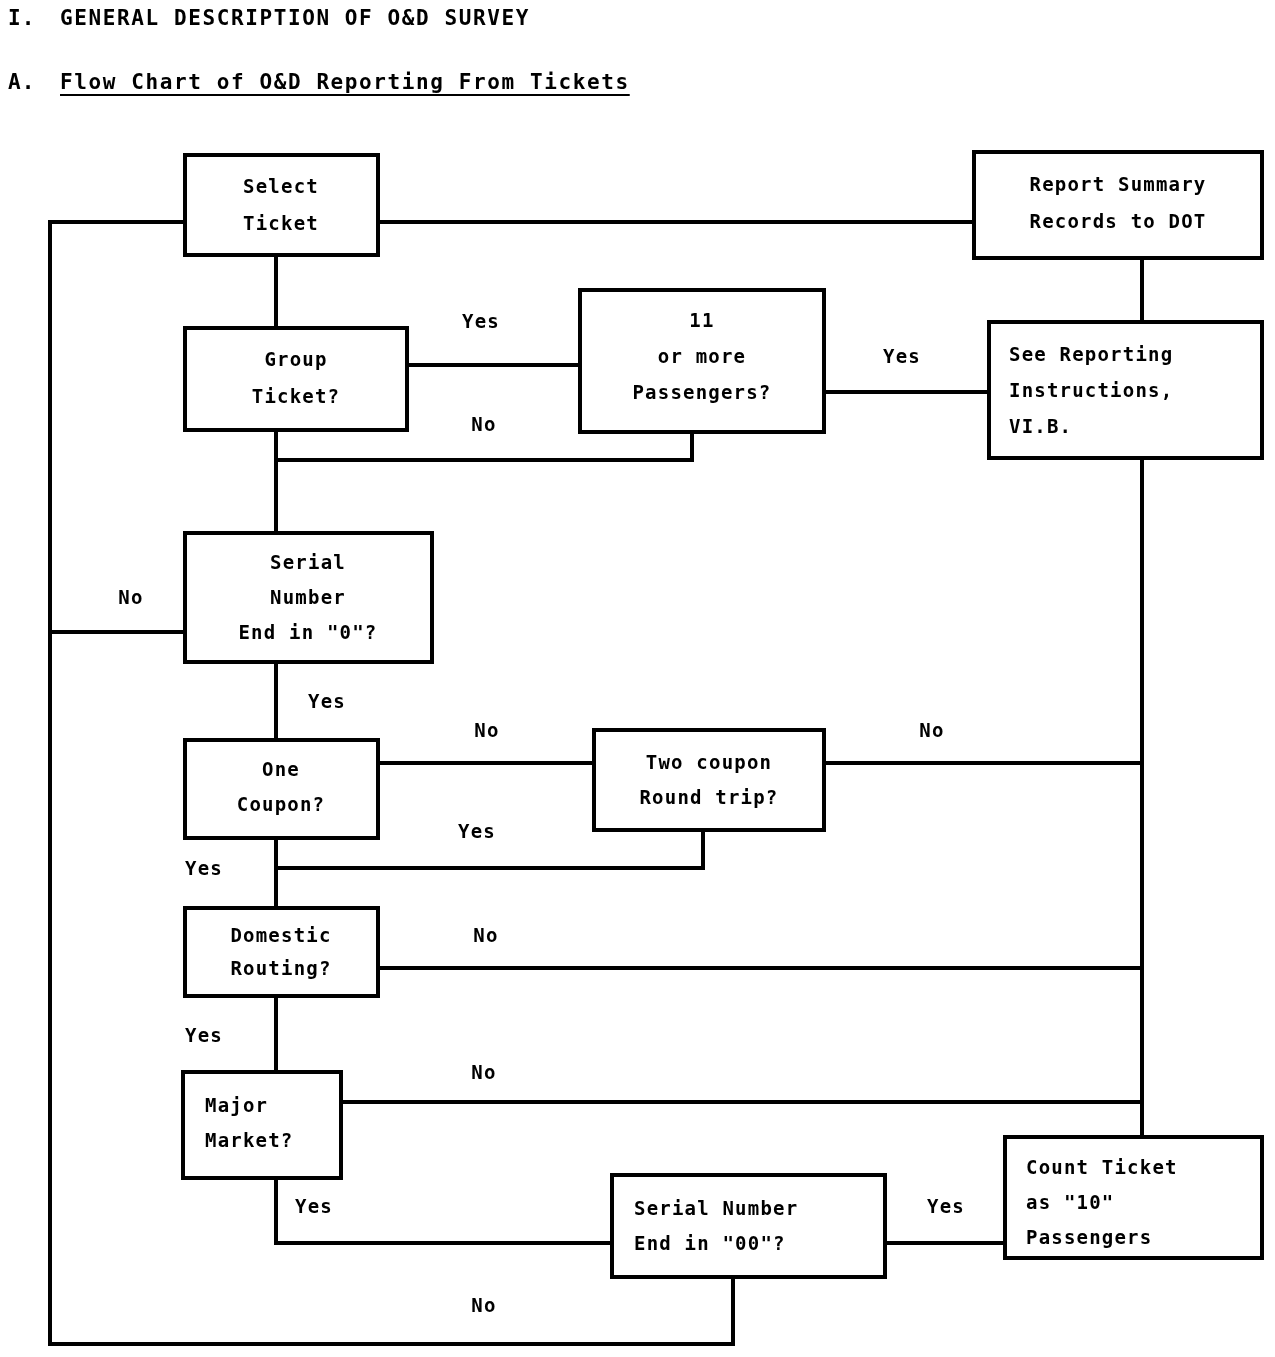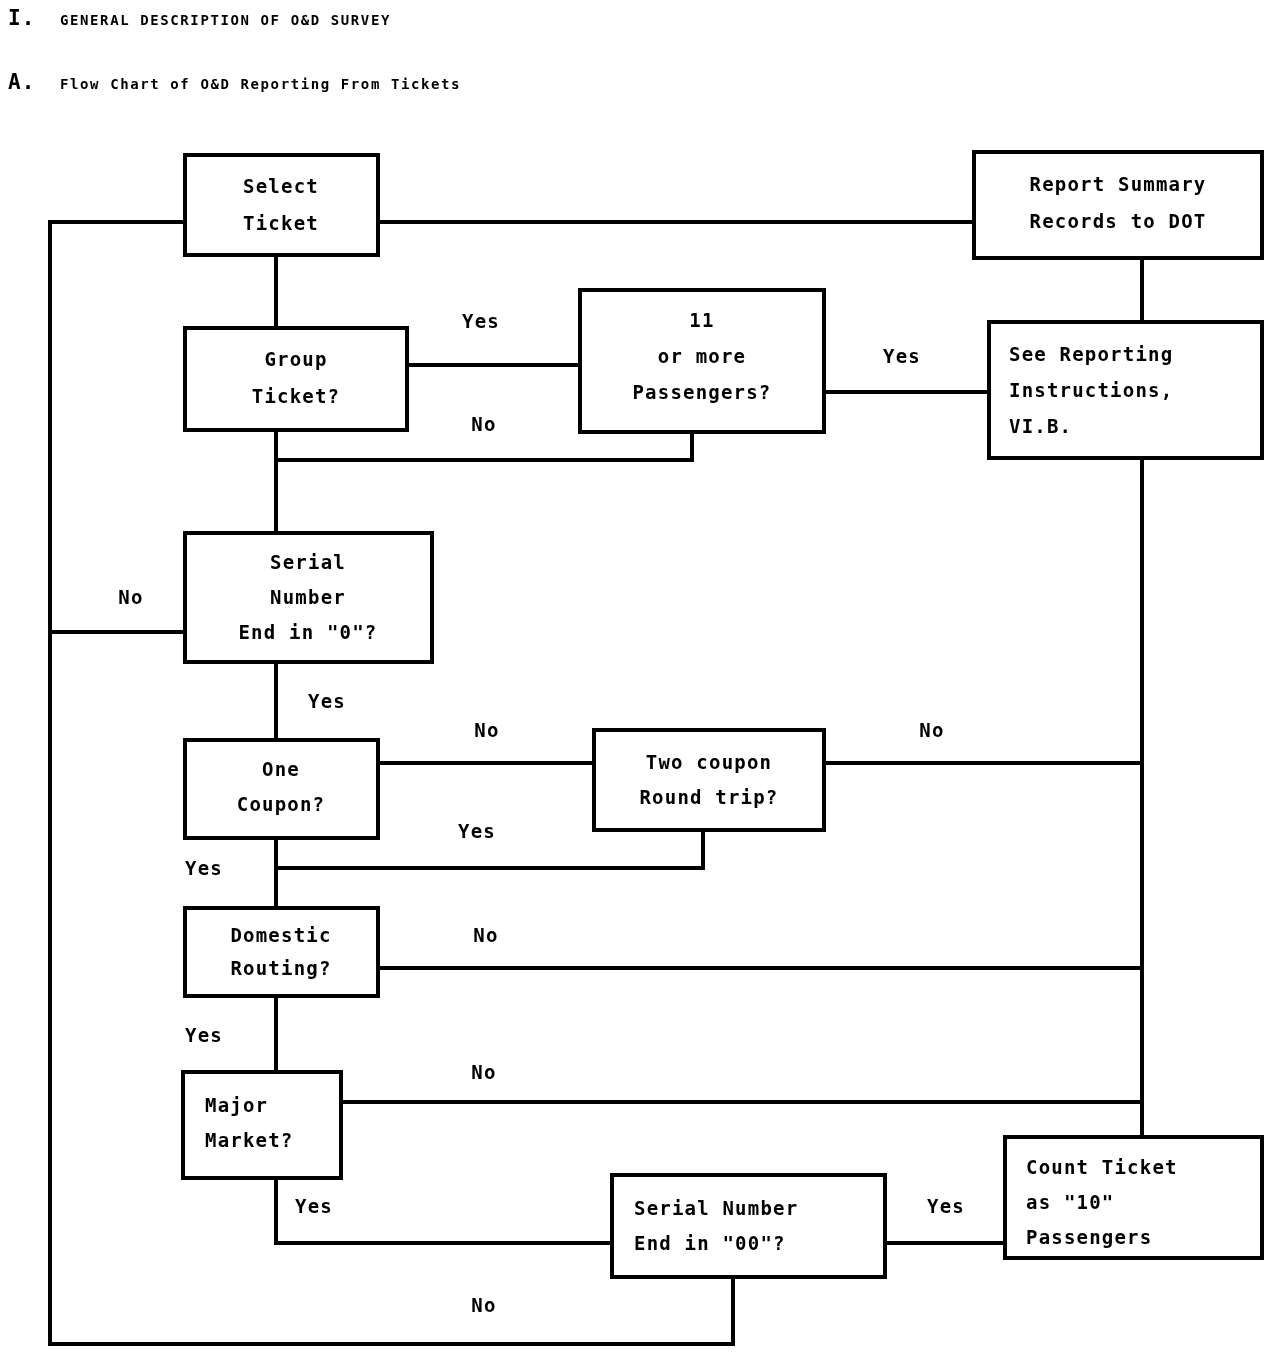--- a/index.html
+++ b/index.html
@@ -27,25 +27,26 @@
   #heading-2 { left: 8px;  top: 70px; }
 
   .heading-num {
     font-size: 21px;
     font-weight: bold;
     letter-spacing: 1.2px;
     width: 52px;
     display: inline-block;
   }
   .heading-text {
-    font-size: 14px;
+    font-size: 21px;
     font-weight: bold;
     letter-spacing: 1.6px;
   }
   .heading-text.underlined {
+    text-decoration: underline;
     text-underline-offset: 5px;
     text-decoration-thickness: 2px;
   }
 
   
   #flowchart {
     position: absolute;
     left: 0;
     top: 0;
     width: 1275px;

